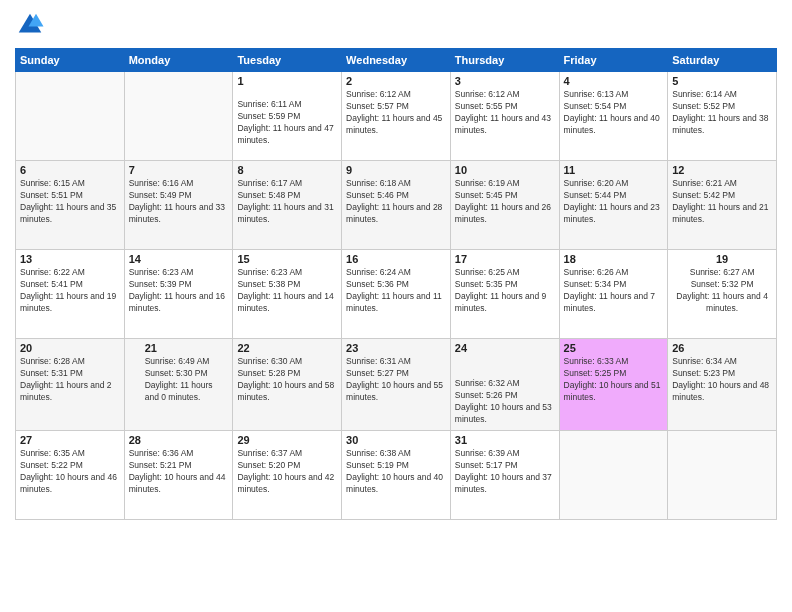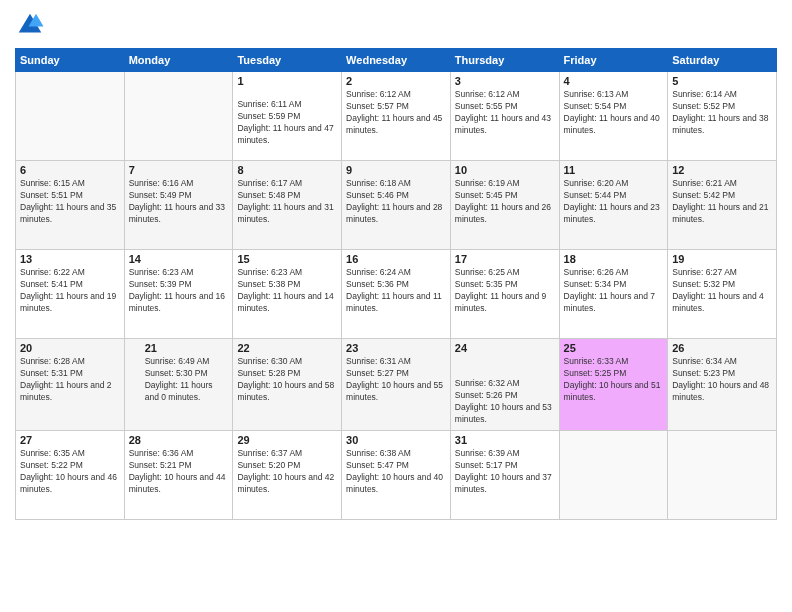--- a/index.html
+++ b/index.html
@@ -240,21 +240,21 @@
             <div class="day-info" style="white-space: pre-line;">Sunrise: 6:25 AM
 Sunset: 5:35 PM
 Daylight: 11 hours and 9 minutes.</div>
           </td>
           <td style="background: rgb(255, 255, 255);">
             <span class="day-number">18</span>
             <div class="day-info" style="white-space: pre-line;">Sunrise: 6:26 AM
 Sunset: 5:34 PM
 Daylight: 11 hours and 7 minutes.</div>
           </td>
-          <td style="background: rgb(255, 255, 255);">
+          <td style="background: rgb(255, 255, 255); text-align: center;">
             <span class="day-number">19</span>
             <div class="day-info" style="white-space: pre-line;">Sunrise: 6:27 AM
 Sunset: 5:32 PM
 Daylight: 11 hours and 4 minutes.</div>
           </td>
         </tr>
         <tr>
           <td style="background: rgb(245, 245, 245);">
             <span class="day-number">20</span>
             <div class="day-info" style="white-space: pre-line;">Sunrise: 6:28 AM
@@ -313,21 +313,21 @@
           </td>
           <td style="background: rgb(255, 255, 255);">
             <span class="day-number">29</span>
             <div class="day-info" style="white-space: pre-line;">Sunrise: 6:37 AM
 Sunset: 5:20 PM
 Daylight: 10 hours and 42 minutes.</div>
           </td>
           <td style="background: rgb(255, 255, 255);">
             <span class="day-number">30</span>
             <div class="day-info" style="white-space: pre-line;">Sunrise: 6:38 AM
-Sunset: 5:47 PM
+Sunset: 5:19 PM
 Daylight: 10 hours and 40 minutes.</div>
           </td>
           <td style="background: rgb(255, 255, 255);">
             <span class="day-number">31</span>
             <div class="day-info" style="white-space: pre-line;">Sunrise: 6:39 AM
 Sunset: 5:17 PM
 Daylight: 10 hours and 37 minutes.</div>
           </td>
           <td class="empty-cell"></td>
           <td class="empty-cell"></td>

